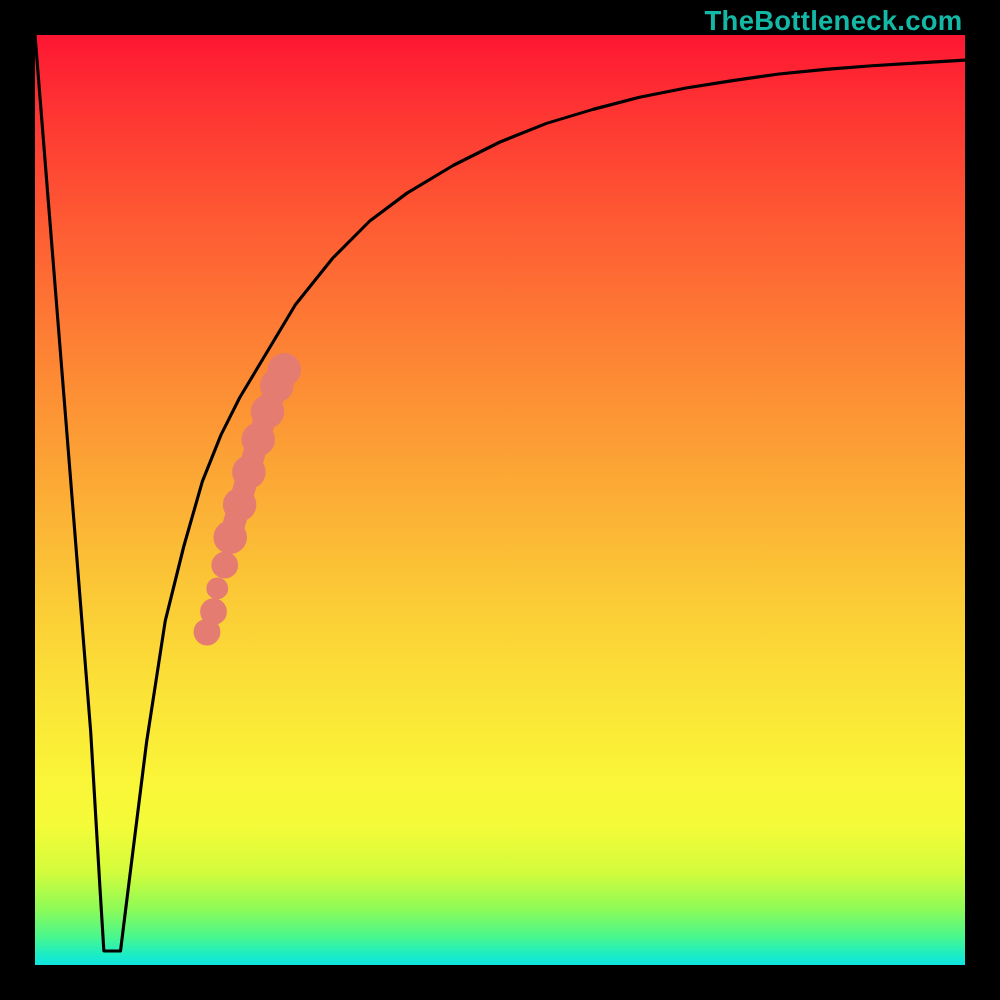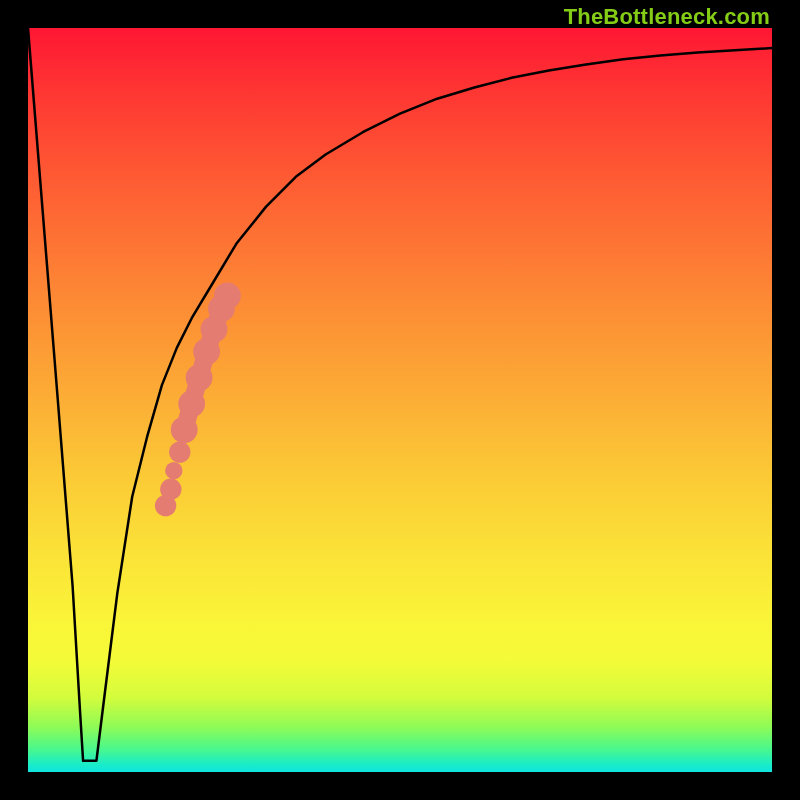--- a/index.html
+++ b/index.html
@@ -43,21 +43,21 @@
       #8dfb57 94%,
       #48f78e 97%,
       #19ecc8 99%,
       #10e4e0 100%
     );
   }
   .attribution {
     position: absolute;
     top: 4px;
     right: 30px;
-    color: #84cc16;
+    color: #14b8a6;
     font-size: 22px;
     font-weight: 600;
     letter-spacing: 0.2px;
     user-select: none;
   }
   svg.curve {
     position: absolute;
     inset: 0;
     width: 100%;
     height: 100%;

